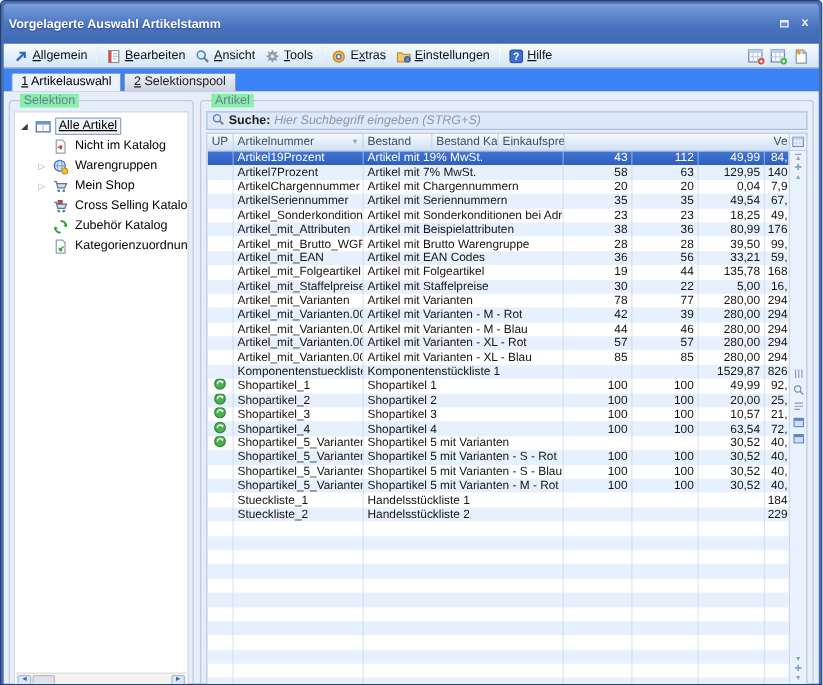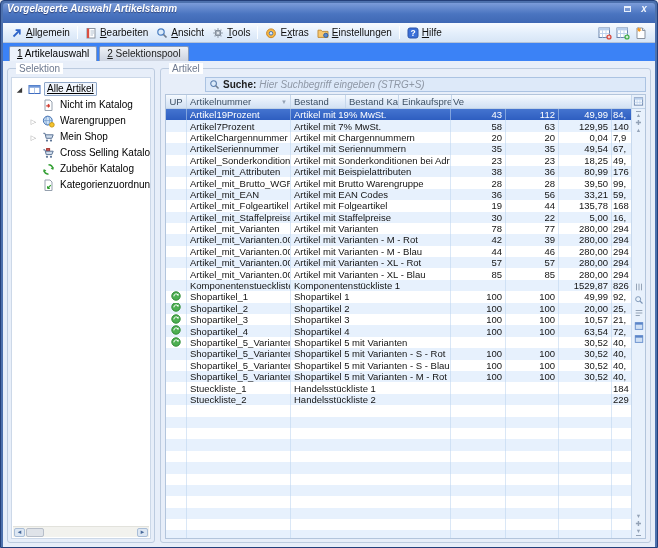--- a/index.html
+++ b/index.html
@@ -1,21 +1,21 @@
 <!DOCTYPE html>
 <html><head>
 <meta charset="utf-8">
 <style>
   html,body{margin:0;padding:0;background:#f4f4f4;font-family:"Liberation Sans",sans-serif;}
   *{box-sizing:border-box;}
   .window{width:658px;height:548px;border:1px solid #24407a;background:#4d71ad;
     border-radius:4px 4px 0 0;padding:2px;overflow:hidden;position:relative;}
   
-  .titlebar{height:20px;display:flex;align-items:flex-start;padding:0 4px;
-    background:linear-gradient(#7b9cd9,#4a74c0 55%,#3f68b4);border-radius:3px 3px 0 0;font-style:italic;}
+  .titlebar{height:32px;display:flex;align-items:center;padding:0 4px;
+    background:linear-gradient(#7b9cd9,#4a74c0 55%,#3f68b4);border-radius:3px 3px 0 0;}
   .title-text{color:#fff;font-size:10px;font-weight:bold;flex:1;white-space:nowrap;
     text-shadow:0 1px 1px rgba(0,0,40,.45);}
   .tb-btn{width:14px;height:12px;display:flex;align-items:center;justify-content:center;
     margin-left:3px;border-radius:2px;cursor:default;}
   .restore-glyph{width:7px;height:6px;border:1px solid #e6eefb;border-top-width:2px;background:rgba(255,255,255,.15);}
   .close-glyph{color:#f0f5fd;font-size:10px;font-weight:bold;line-height:10px;}
   
   .toolbar{height:20px;background:linear-gradient(#f8fbff,#e3eefb 55%,#d7e5f6);
     border-bottom:1px solid #b4c3d8;display:flex;align-items:center;padding:0 4px;}
   .tb-item{display:flex;align-items:center;gap:3px;padding:1px 4px;font-size:10px;color:#101010;white-space:nowrap;}
@@ -26,21 +26,21 @@
   u{text-decoration:underline;}
   
   .tabstrip{height:18px;background:#3b82f6;display:flex;align-items:flex-end;padding:0 0 0 6px;}
   .tab{font-size:10px;padding:1px 7px 2px;border:1px solid #8699b8;border-bottom:none;
     border-radius:2px 2px 0 0;margin-right:2px;white-space:nowrap;}
   .tab.active{background:#ecf2fb;color:#000;position:relative;z-index:2;}
   .tab.inactive{background:linear-gradient(#eef1f6,#ccd3e0);color:#1c1c1c;}
   
   .content{height:486px;background:#e7eef9;display:flex;gap:5px;padding:7px 4px 4px;}
   .groupbox{border:1px solid #bccbdf;border-radius:3px;position:relative;display:flex;flex-direction:column;}
-  .gb-label{position:absolute;top:-6px;left:8px;background:#ffffff;padding:0 3px;
+  .gb-label{position:absolute;top:-6px;left:8px;background:#86efac;padding:0 3px;
     font-size:10px;color:#6e7a90;line-height:11px;}
   .gb-sel{width:148px;flex:none;padding:8px 3px 3px;}
   .gb-art{flex:1;padding:8px 4px 3px;min-width:0;}
   
   .tree-area{flex:1;background:#fff;border:1px solid #ccd8e8;position:relative;
     padding:3px 0 12px 3px;overflow:hidden;}
   .tree-item{display:flex;align-items:center;height:16px;font-size:10px;color:#000;gap:3px;white-space:nowrap;}
   .tree-item.lvl1{margin-left:14px;}
   .expander{width:9px;text-align:center;flex:none;}
   .exp-open{font-size:7px;color:#3a3a3a;line-height:9px;}
@@ -49,21 +49,21 @@
   .tree-label{padding:0 2px;line-height:12px;}
   .tree-label.selected{border:1px solid #8fa7c8;background:#f1f6fd;border-radius:1px;text-decoration:underline;}
   .hscroll{position:absolute;left:1px;right:1px;bottom:1px;height:11px;background:#f2f2ee;
     border-top:1px solid #e2e2dc;display:flex;align-items:center;padding:0 1px;}
   .sb-btn{width:11px;height:9px;background:#dde7f3;border:1px solid #a9bdd7;border-radius:2px;
     font-size:6px;color:#47689a;display:flex;align-items:center;justify-content:center;flex:none;}
   .sb-thumb{width:18px;height:9px;background:#dfe3e9;border:1px solid #b7bec9;border-radius:2px;margin-left:1px;}
   .sb-fill{flex:1;}
   
   .search-row{height:15px;background:#dde9f9;border:1px solid #abc3e2;display:flex;
-    align-items:center;padding:0 3px;gap:3px;margin-bottom:2px;flex:none;margin-left:40px;}
+    align-items:center;padding:0 3px;gap:3px;margin-bottom:2px;flex:none;}
   .search-label{font-size:10px;font-weight:bold;color:#1d1d1d;}
   .search-input{flex:1;border:none;background:transparent;font-size:10px;outline:none;
     font-family:"Liberation Sans",sans-serif;padding:0;}
   .search-input::placeholder{color:#8e97a5;font-style:italic;}
   
   .grid{flex:1;border:1px solid #b3c5dc;background:#fff;display:flex;flex-direction:column;overflow:hidden;min-height:0;}
   .ghead{height:14px;display:flex;flex:none;background:linear-gradient(#f6fafe,#e0ebf9 55%,#d2e1f3);
     border-bottom:1px solid #bfd1e7;font-size:9.5px;color:#3d5064;}
   .gh-cell{padding:0 3px;border-right:1px solid #c6d7eb;display:flex;align-items:center;
     white-space:nowrap;overflow:hidden;flex:none;}
@@ -77,21 +77,21 @@
   .grow.selected{background:linear-gradient(#4474d0,#2e5ec0);color:#fff;}
   .gcell{padding:0 3px;border-right:1px solid rgba(188,211,238,.55);height:100%;
     display:flex;align-items:center;overflow:hidden;white-space:nowrap;flex:none;}
   .num{justify-content:flex-end;}
   .c-up{width:21px;justify-content:center;padding:0 1px;}
   .c-nr{width:104px;}
   .c-bez{width:160px;}
   .c-b{width:55px;text-align:center;}
   .c-bk{width:53px;}
   .c-ek{width:53px;}
-  .c-ve{flex:1 1 auto;border-right:none;padding:0 1px;min-width:0;}
+  .c-ve{flex:1 1 auto;border-right:none;padding:0 1px;min-width:0;justify-content:flex-end;}
   
   .strip{width:14px;flex:none;background:#e8f1fc;border-left:1px solid #c9daee;
     display:flex;flex-direction:column;align-items:center;padding:2px 0;}
   .strip .sg{font-size:5.5px;color:#93a2b6;line-height:7px;}
   .strip .sg.plus{font-size:7px;line-height:8px;}
   .strip .bar-top{border-top:1px solid #93a2b6;}
   .strip .bar-bot{border-bottom:1px solid #93a2b6;}
   .strip-mid{margin-top:148px;display:flex;flex-direction:column;align-items:center;gap:3px;}
   .strip-bot{margin-top:auto;display:flex;flex-direction:column;align-items:center;}
 </style>

